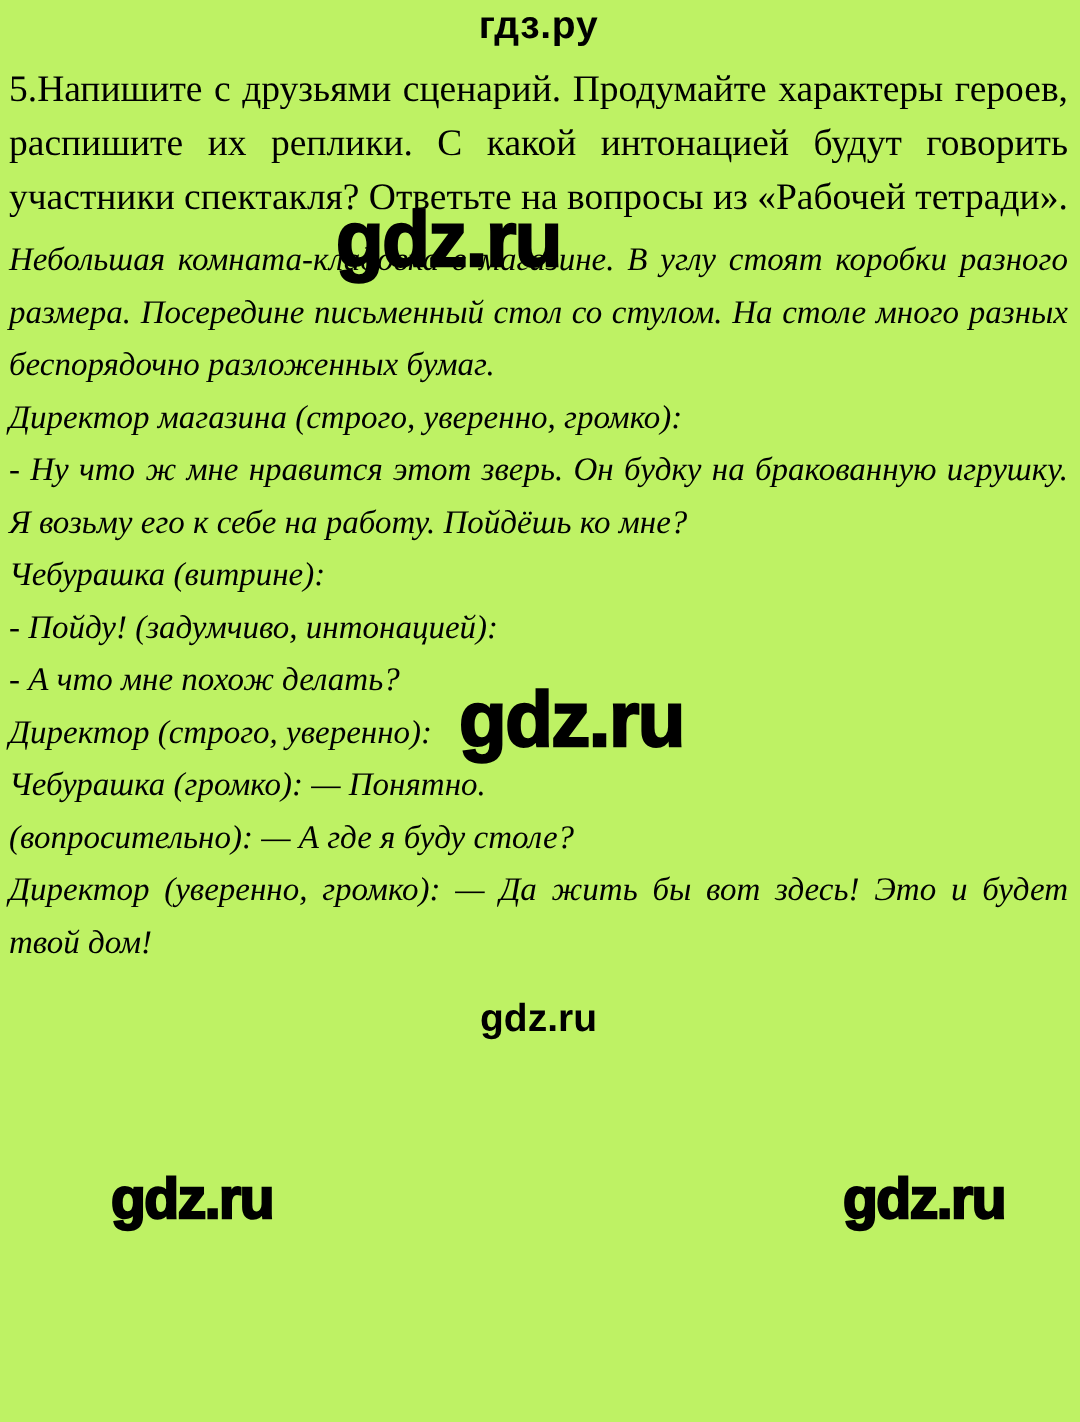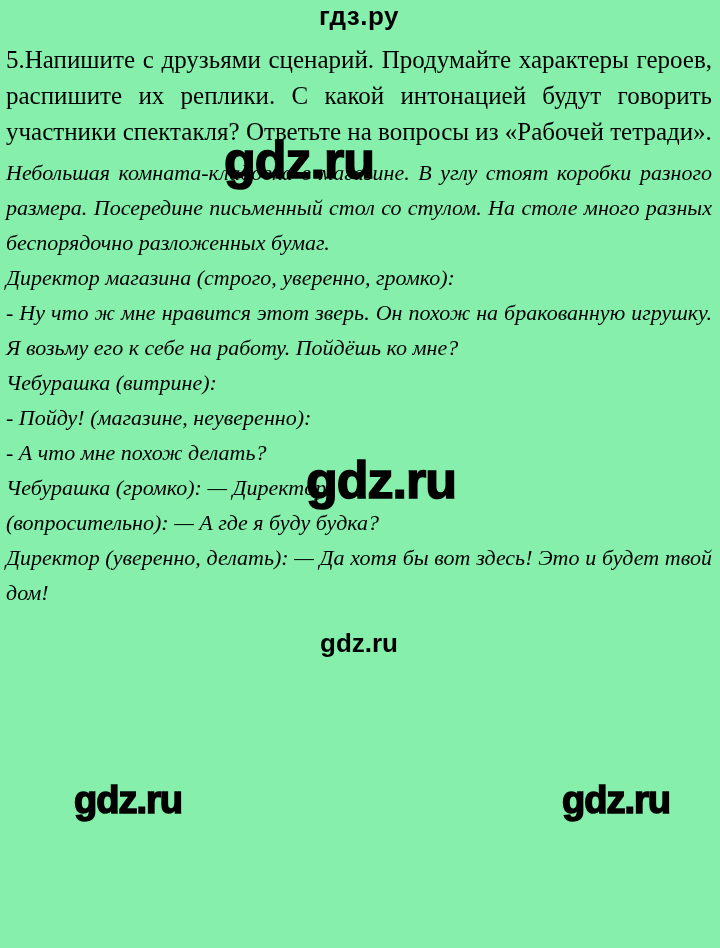--- a/index.html
+++ b/index.html
@@ -2,21 +2,21 @@
 <html><head>
 <meta charset="utf-8">
 <style>
   * { margin: 0; padding: 0; box-sizing: border-box; }
   html, body { background: #ffffff; }
   .page {
     position: relative;
     width: 720px;
     height: 948px;
     margin: 0 auto;
-    background: #86efac;
+    background: #bef264;
     color: #000000;
     padding: 2px 8px 12px 6px;
     overflow: hidden;
     font-family: "Liberation Serif", serif;
   }
   .site-header {
     font-family: "Liberation Sans", sans-serif;
     font-weight: bold;
     font-size: 26px;
     line-height: 28px;
@@ -65,27 +65,28 @@
 
 <div class="page">
 
   <div class="site-header">гдз.ру</div>
 
   <div class="task">5.Напишите с друзьями сценарий. Продумайте характеры героев, распишите их реплики. С какой интонацией будут говорить участники спектакля? Ответьте на вопросы из «Рабочей тетради».</div>
 
   <div class="script">
     <p>Небольшая комната-кладовка в магазине. В углу стоят коробки разного размера. Посередине письменный стол со стулом. На столе много разных беспорядочно разложенных бумаг.</p>
     <p>Директор магазина (строго, уверенно, громко):</p>
-    <p>- Ну что ж мне нравится этот зверь. Он похож на бракованную игрушку. Я возьму его к себе на работу. Пойдёшь ко мне?</p>
+    <p>- Ну что ж мне нравится этот зверь. Он будку на бракованную игрушку. Я возьму его к себе на работу. Пойдёшь ко мне?</p>
     <p>Чебурашка (витрине):</p>
-    <p>- Пойду! (магазине, неуверенно):</p>
+    <p>- Пойду! (задумчиво, интонацией):</p>
     <p>- А что мне похож делать?</p>
-    <p>Чебурашка (громко): — Директор.</p>
-    <p>(вопросительно): — А где я буду будка?</p>
-    <p>Директор (уверенно, делать): — Да хотя бы вот здесь! Это и будет твой дом!</p>
+    <p>Директор (строго, уверенно):</p>
+    <p>Чебурашка (громко): — Понятно.</p>
+    <p>(вопросительно): — А где я буду столе?</p>
+    <p>Директор (уверенно, громко): — Да жить бы вот здесь! Это и будет твой дом!</p>
   </div>
 
   <div class="site-footer">gdz.ru</div>
 
   <span class="wm wm-1">gdz.ru</span>
   <span class="wm wm-2">gdz.ru</span>
   <span class="wm wm-3">gdz.ru</span>
   <span class="wm wm-4">gdz.ru</span>
 
 </div>

